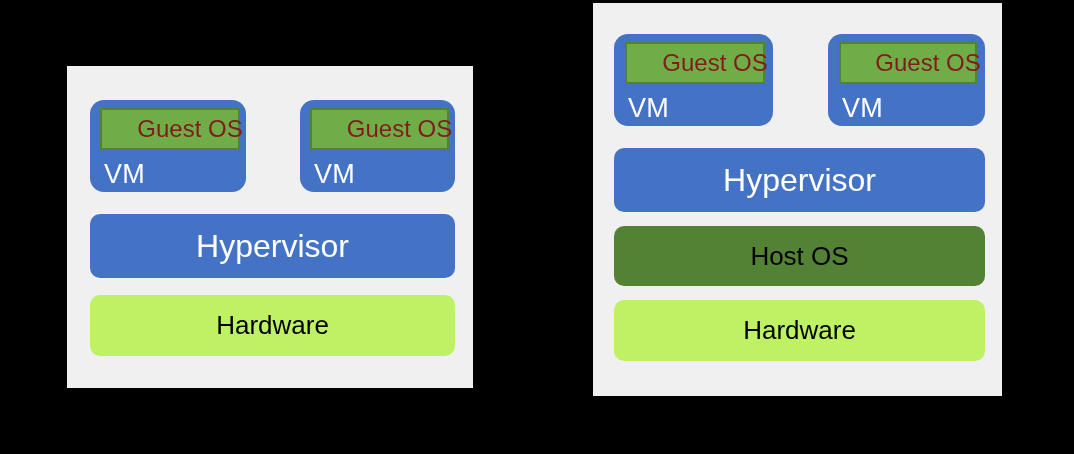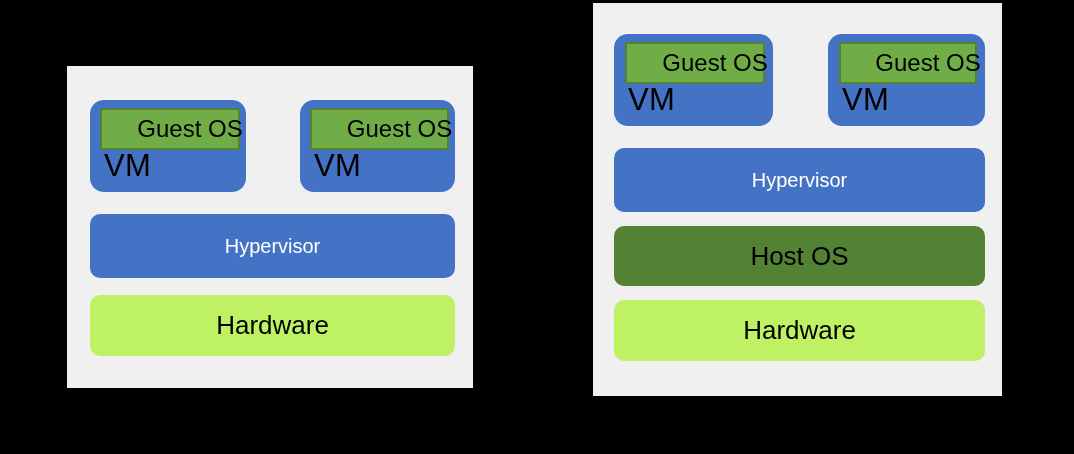--- a/index.html
+++ b/index.html
@@ -43,45 +43,45 @@
   }
 
   .vm-box {
     border-radius: 14px;
     background: #4472c4;
     display: block;
   }
   .vm-label {
     position: absolute;
     left: 14px;
-    bottom: 10px;
-    color: #000000;
-    font-size: 31px;
+    bottom: 2px;
+    color: #ffffff;
+    font-size: 27px;
     line-height: 32px;
     letter-spacing: 0.2px;
   }
   .guest-os {
     position: absolute;
     box-sizing: border-box;
     background: #70ad47;
     border: 2px solid #548235;
     border-radius: 1px;
     display: flex;
     align-items: center;
     justify-content: center;
-    color: #000000;
+    color: #7f1d1d;
     font-size: 24px;
     line-height: 1;
     padding-left: 40px;
   }
 
   .bar-hypervisor {
     background: #4472c4;
     color: #ffffff;
-    font-size: 20px;
+    font-size: 32px;
   }
   .bar-hostos {
     background: #548235;
     color: #000000;
     font-size: 26px;
   }
   .bar-hardware {
     background: #bef264;
     color: #000000;
     font-size: 26px;

